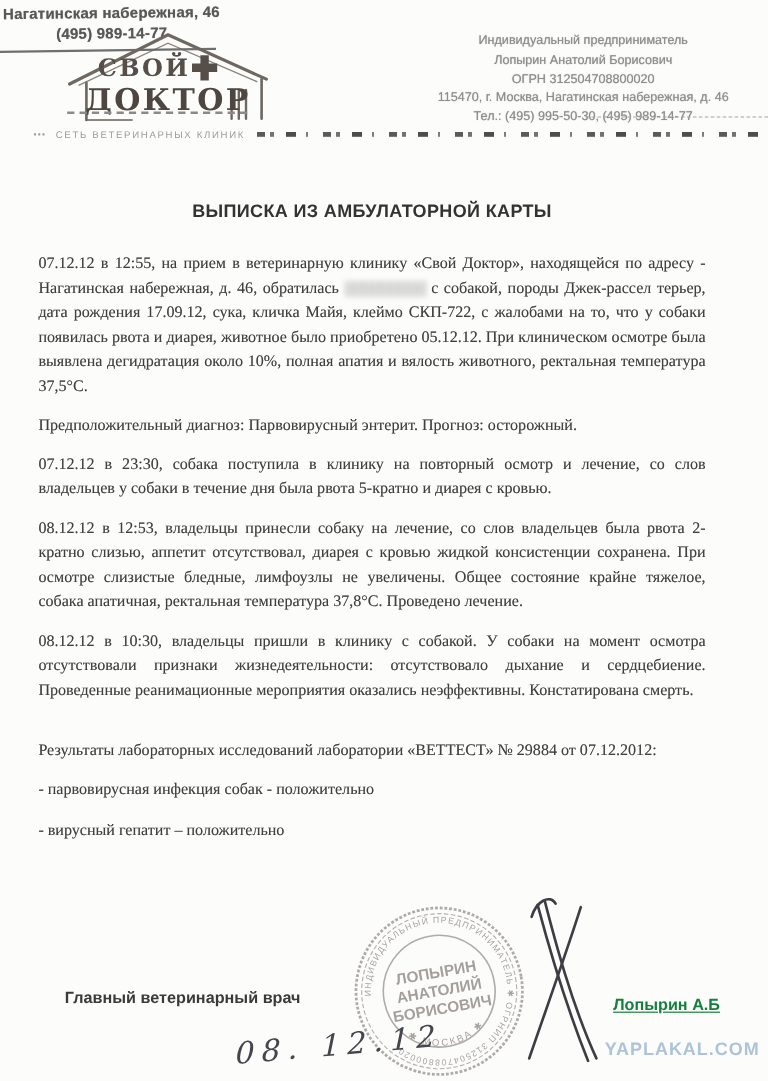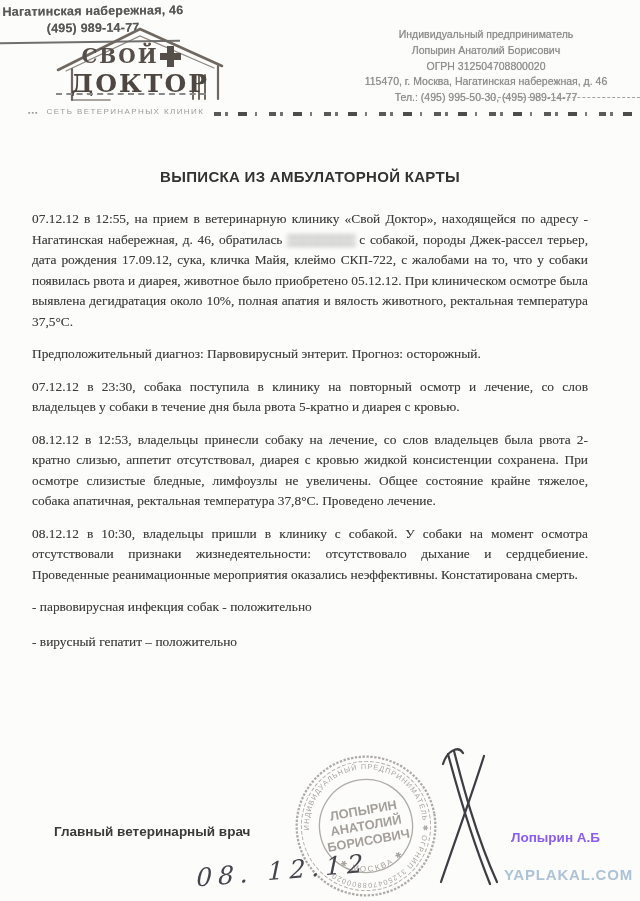--- a/index.html
+++ b/index.html
@@ -35,21 +35,21 @@
     position:absolute; top:27px; right:4px; width:300px;
     text-align:center; font-size:10.5px; line-height:1.5;
     color:#8d8d8d; text-shadow:0 0 0.8px rgba(140,140,140,.8);
   }
   .company-underline {
     position:absolute; top:97px; right:0; width:152px;
     border-top:1.5px dashed #a3a3a3;
   }
   .tagline-row {
     position:absolute; top:108px; left:28px; right:0; height:8px;
-    display:flex; align-items:flex-end;
+    display:flex; align-items:center;
   }
   .tagline-dashes { color:#9a9a9a; font-size:7px; letter-spacing:1px; margin-right:8px; }
   .tagline-text {
     font-size:8px; color:#9c9c9c; letter-spacing:1.4px; white-space:nowrap;
     margin-right:10px;
   }
   .barcode-line {
     flex:1; height:4px;
     background:repeating-linear-gradient(90deg,
       #3d3d3d 0 7px, transparent 7px 11px,
@@ -79,21 +79,21 @@
   .results-header { margin-top:30px !important; }
   .result-line { margin-bottom:14px !important; text-align:left !important; }
 
   
   .footer-left {
     position:absolute; left:54px; top:824px;
     font-weight:700; font-size:13.5px; color:#3a3a3a;
   }
   .footer-right {
     position:absolute; right:40px; top:830px;
-    font-weight:700; font-size:13.5px; color:#8b5cf6;
+    font-weight:700; font-size:13.5px; color:#15803d;text-decoration:underline;
   }
   .stamp-wrap { position:absolute; left:286px; top:750px; opacity:.8; }
   .signature-wrap { position:absolute; left:418px; top:742px; }
   .hand-date {
     position:absolute; left:196px; top:856px;
     font-family:"DejaVu Serif", serif; font-style:italic;
     font-size:25px; letter-spacing:6px; color:#45454e;
     transform:rotate(-5deg) skewX(-6deg);
   }
   .watermark {
@@ -150,20 +150,21 @@
   <main>
     <h1 class="doc-title">ВЫПИСКА ИЗ АМБУЛАТОРНОЙ КАРТЫ</h1>
 
     <p><span>07.12.12 в 12:55, на прием в ветеринарную клинику «Свой Доктор», находящейся по адресу - Нагатинская набережная, д. 46, обратилась </span><span class="redacted">▒▒▒▒▒▒▒▒▒</span><span> с собакой, породы Джек-рассел терьер, дата рождения 17.09.12, сука, кличка Майя, клеймо СКП-722, с жалобами на то, что у собаки появилась рвота и диарея, животное было приобретено 05.12.12. При клиническом осмотре была выявлена дегидратация около 10%, полная апатия и вялость животного, ректальная температура 37,5°С.</span></p>
 
     <p>Предположительный диагноз: Парвовирусный энтерит. Прогноз:  осторожный.</p>
     <p>07.12.12 в 23:30, собака поступила в клинику на повторный осмотр и лечение, со слов владельцев у собаки в течение дня была рвота 5-кратно и диарея с кровью.</p>
     <p>08.12.12 в 12:53, владельцы принесли собаку на лечение, со слов владельцев  была рвота 2-кратно слизью, аппетит отсутствовал, диарея с кровью жидкой консистенции сохранена. При осмотре слизистые бледные, лимфоузлы не увеличены. Общее состояние крайне тяжелое, собака апатичная, ректальная температура 37,8°С. Проведено лечение.</p>
     <p>08.12.12 в 10:30, владельцы пришли в клинику с собакой. У собаки на момент осмотра отсутствовали признаки жизнедеятельности: отсутствовало дыхание и сердцебиение. Проведенные реанимационные мероприятия оказались неэффективны. Констатирована смерть.</p>
 
+    <p class="results-header">Результаты лабораторных исследований лаборатории «ВЕТТЕСТ» № 29884 от 07.12.2012:</p>
     <p class="result-line">- парвовирусная инфекция собак - положительно</p>
     <p class="result-line">- вирусный гепатит – положительно</p>
   </main>
 
   <div class="footer-left">Главный ветеринарный врач</div>
   <div class="footer-right">Лопырин А.Б</div>
 
   <div class="stamp-wrap">
     <svg width="160" height="152" viewBox="0 0 160 160">
       <g transform="rotate(-10 80 80)" fill="none">

